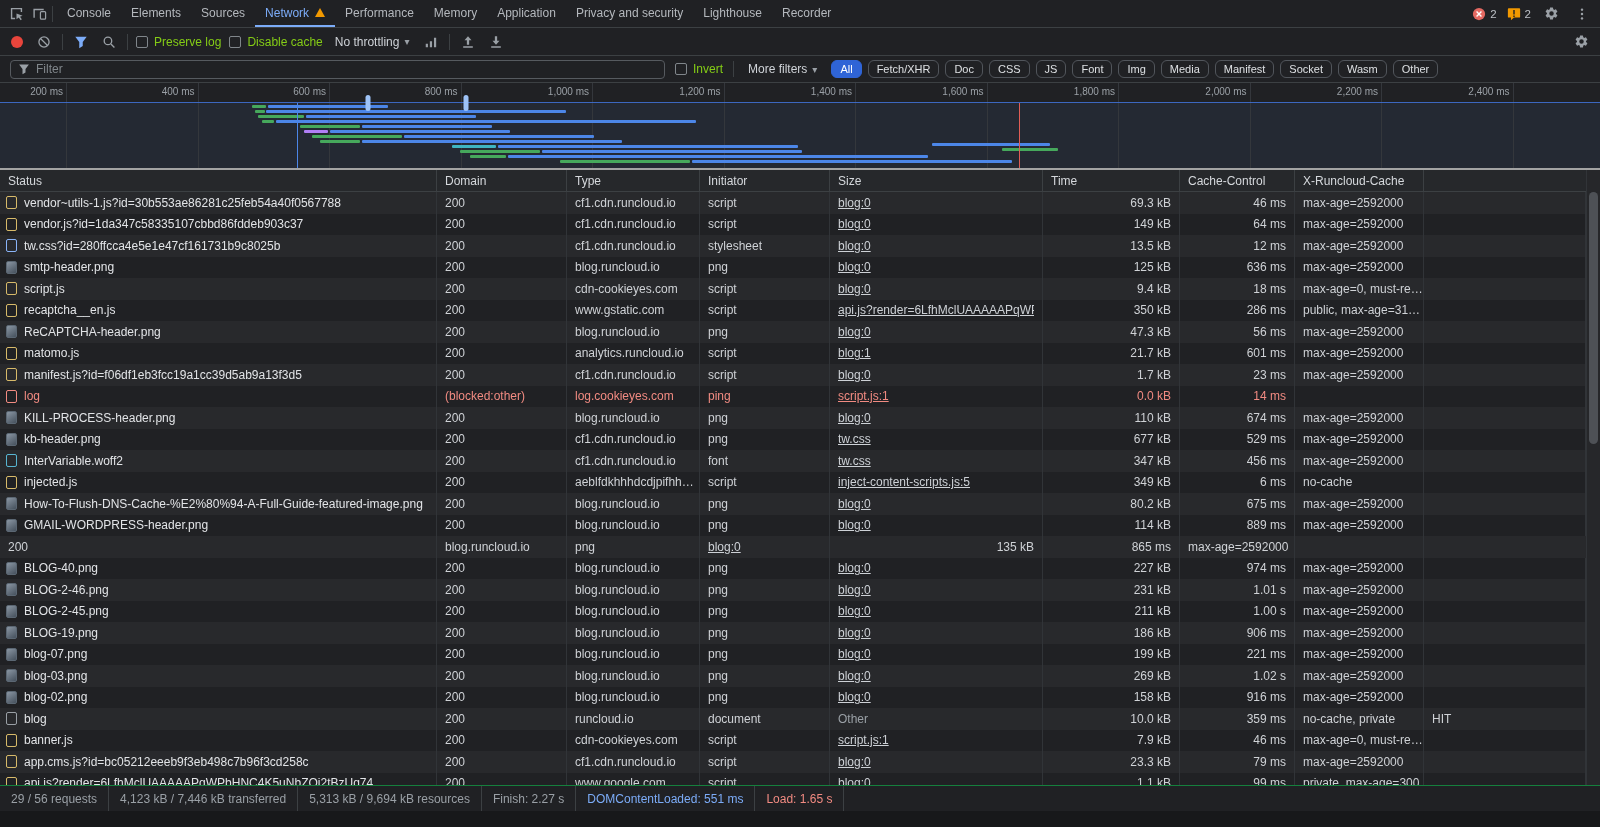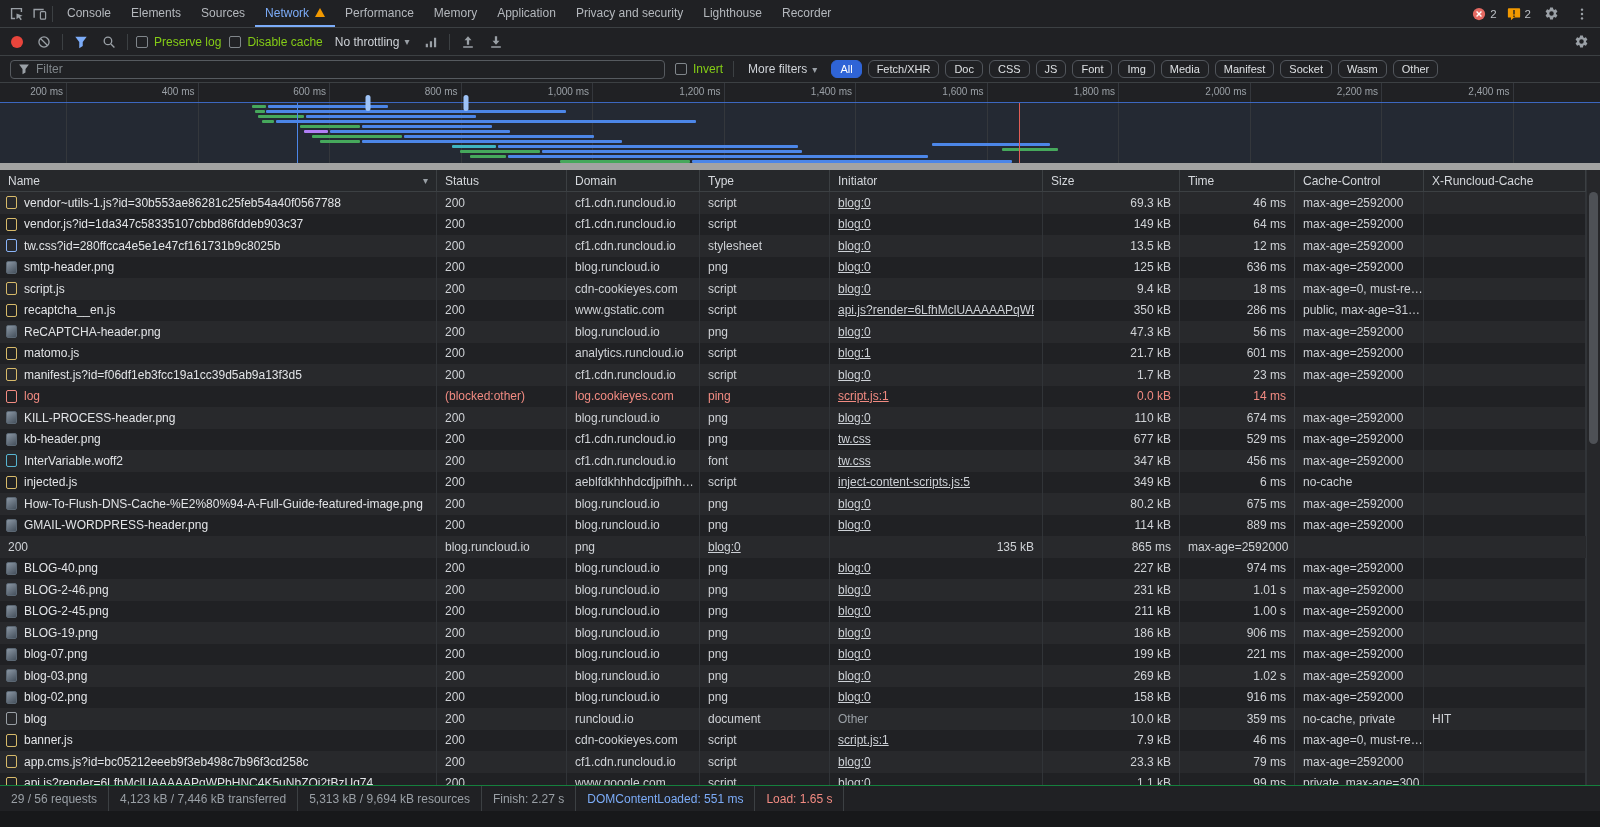--- a/index.html
+++ b/index.html
@@ -46,21 +46,21 @@
     border:1px solid #565a5f; border-radius:4px; padding:0 7px; background:#202124; color:#9aa0a6; }
   .filter-input input { flex:1; background:transparent; border:0; outline:0; color:#e8eaed; font:inherit; font-size:12px; }
   .filter-input input::placeholder { color:#80868b; }
   .pills { display:flex; align-items:center; gap:6px; }
   .pill { height:18px; padding:0 8px; border-radius:6px; border:1px solid #51555b;
     color:#dde0e3; font-size:11px; display:flex; align-items:center; white-space:nowrap; }
   .pill.sel { background:#2f64d6; border-color:#2f64d6; color:#ffffff; }
 
   
   .overview { position:relative; height:87px; flex:0 0 87px; background:#202124;
-    border-bottom:7px solid #a3a3a3; overflow:hidden; }
+    border-bottom:2px solid #a3a3a3; overflow:hidden; }
   .ov-tint { position:absolute; left:0; right:0; top:20px; bottom:0; background:rgba(76,119,190,0.10); z-index:0; }
   .tick { position:absolute; top:0; bottom:0; width:0; z-index:1; }
   .tick .gridline { position:absolute; top:0; bottom:0; left:0; width:1px; background:#34373c; }
   .tick .tick-label { position:absolute; top:3px; right:3px; font-size:10px; color:#9aa0a6; white-space:nowrap; }
   .ov-topline { position:absolute; left:0; right:0; top:19px; height:1px; background:#3f6fd1; opacity:.9; z-index:2; }
   .ov-bars { position:absolute; inset:0; z-index:3; }
   .ovbar { position:absolute; height:3px; border-radius:1px; }
   .c-b { background:#4c86e8; } .c-g { background:#46a85c; } .c-t { background:#3fb5c2; }
   .c-p { background:#b07ff5; }
   .marker { position:absolute; top:20px; bottom:0; width:1px; z-index:4; }
@@ -418,24 +418,20 @@
         <span class="tick-label">2,200 ms</span>
       </div>
       <div class="tick" style="left: 1512.5px;">
         <span class="gridline"></span>
         <span class="tick-label">2,400 ms</span>
       </div>
     </div>
 
   <div class="thead grid-cols">
 
-  <div class="th">
-        <span class="th-label">Name</span>
-        <span class="sort-caret"></span>
-      </div>
       <div class="th">
         <span class="th-label">Status</span>
 
       </div>
       <div class="th">
         <span class="th-label">Domain</span>
 
       </div>
       <div class="th">
         <span class="th-label">Type</span>

